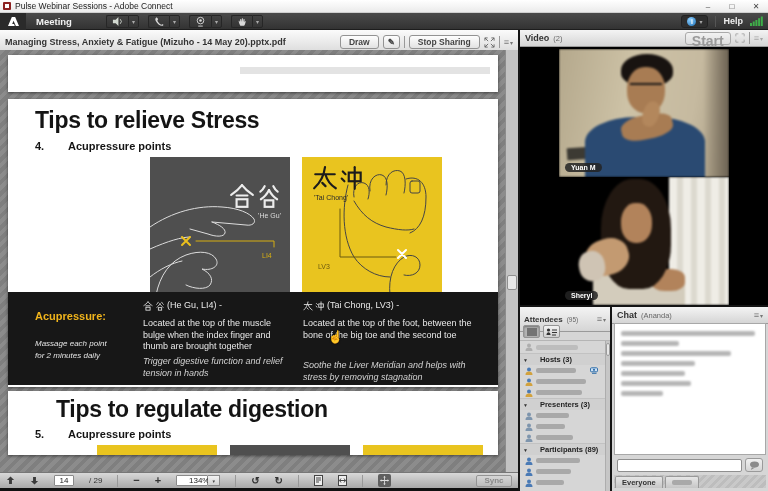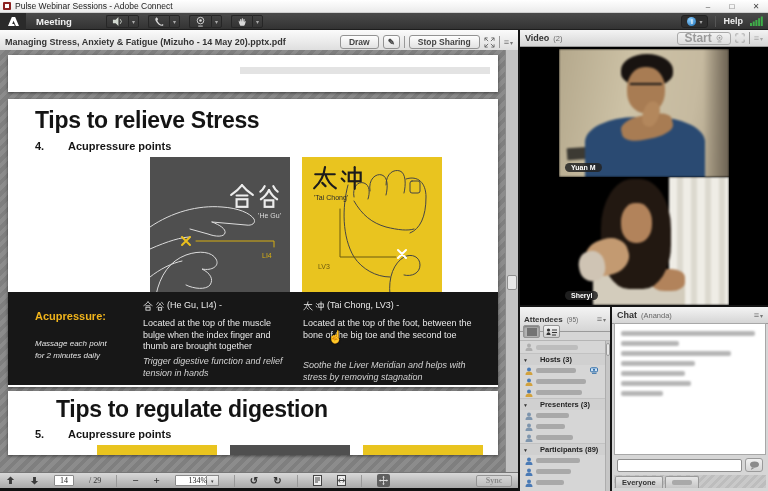--- a/index.html
+++ b/index.html
@@ -77,38 +77,38 @@
   #ft-col2 .ft-effect { top:68px; }
   .cursor-hand { position:absolute; left:320px; top:38px; color:#fff; font-size:12px; text-shadow:0 0 2px #000; }
   .cursor-hand::before { content:"\261D"; }
 
   .stub { position:absolute; bottom:0; height:10px; width:120px; }
   .stub1 { left:89px; background:#e9c41f; } .stub2 { left:222px; background:#4f4f4f; } .stub3 { left:355px; background:#e9c41f; }
 
   .sc-scrollbar { position:absolute; top:0; right:0; bottom:0; width:13px; background:#c3c3c3; border-left:1px solid #8d8d8d; }
   .sc-thumb { position:absolute; left:1px; right:1px; top:225px; height:15px; background:#e6e6e6; border:1px solid #8f8f8f; border-radius:2px; }
 
-  .share-toolbar { position:absolute; left:0; right:0; bottom:3px; height:16px; background:linear-gradient(#d8d8d8,#a9a9a9); border-top:1px solid #777; display:flex; align-items:center; gap:15px; padding:0 6px; font-size:8px; color:#333;font-family:Liberation Serif, serif; }
+  .share-toolbar { position:absolute; left:0; right:0; bottom:3px; height:16px; background:linear-gradient(#d8d8d8,#a9a9a9); border-top:1px solid #777; display:flex; align-items:center; gap:15px; padding:0 6px; font-size:8px; color:#333; }
   .tb-field { background:#fff; border:1px solid #8a8a8a; border-radius:1px; height:11px; font-size:8px; text-align:center; color:#222; }
   .page-field { width:20px; }
   .zoom-field { width:32px; display:flex; align-items:center; justify-content:center;padding-left:14px; }
   .zoom-caret { width:12px; height:11px; background:linear-gradient(#f2f2f2,#d2d2d2); border:1px solid #8a8a8a; border-left:none; font-size:5px; display:flex; align-items:center; justify-content:center; color:#444; }
   .zoom-caret::before { content:"\25BE"; }
   .tb-sign { font-size:11px; font-weight:bold; line-height:1; }
   .tb-rot { font-size:10px; font-weight:bold; line-height:1; }
   .undo-i::before { content:"\21BA"; } .redo-i::before { content:"\21BB"; }
   .sync-btn { margin-left:auto; width:36px; height:12px; background:linear-gradient(#d6d6d6,#bcbcbc); border:1px solid #949494; border-radius:2px; color:#8a8a8a; font-size:8px; font-weight:bold; display:flex; align-items:center; justify-content:center; }
 
   
   .video-pod { position:absolute; top:30px; left:520px; right:0; height:275px; background:#000; }
   .pod-header { position:absolute; top:0; left:0; right:0; height:17px; background:linear-gradient(#f4f4f4,#d5d5d5); border-bottom:1px solid #9a9a9a; display:flex; align-items:center; padding:0 5px; gap:4px; }
   .pod-title { font-size:9px; font-weight:bold; color:#333; }
   .pod-count { font-size:7.5px; color:#666; }
   .pod-hright { margin-left:auto; display:flex; align-items:center; gap:4px; }
-  .start-btn { display:flex; align-items:center; gap:3px; background:linear-gradient(#f2f2f2,#ddd); border:1px solid #aaa; border-radius:3px; height:13px; padding:0 6px; font-size:12px; font-weight:bold; color:#9a9a9a; }
+  .start-btn { display:flex; align-items:center; gap:3px; background:linear-gradient(#f2f2f2,#ddd); border:1px solid #aaa; border-radius:3px; height:13px; padding:0 6px; font-size:14px; font-weight:bold; color:#9a9a9a;flex-direction:column; }
   .dim { opacity:.55; }
   .video-body { position:absolute; top:17px; left:0; right:0; bottom:0; background:#000; }
   .feed { position:absolute; left:39px; width:170px; height:128px; overflow:hidden; }
   #feed1 { top:2px; } #feed2 { top:130px; }
   .feed-art { position:absolute; inset:0; filter:blur(1.3px); }
   .name-pill { position:absolute; left:6px; bottom:5px; background:rgba(35,35,35,.85); color:#fff; font-size:7px; font-weight:bold; padding:1px 6px; border-radius:6px; }
 
   
   .f1-bg { position:absolute; inset:0; background:linear-gradient(100deg,#b4a88c 0%,#cdc2a6 40%,#c6baA0 75%,#a99d84 100%); }
   .f1-shade { position:absolute; right:0; top:0; width:26px; height:100%; background:linear-gradient(90deg,transparent,#6d6354); }

